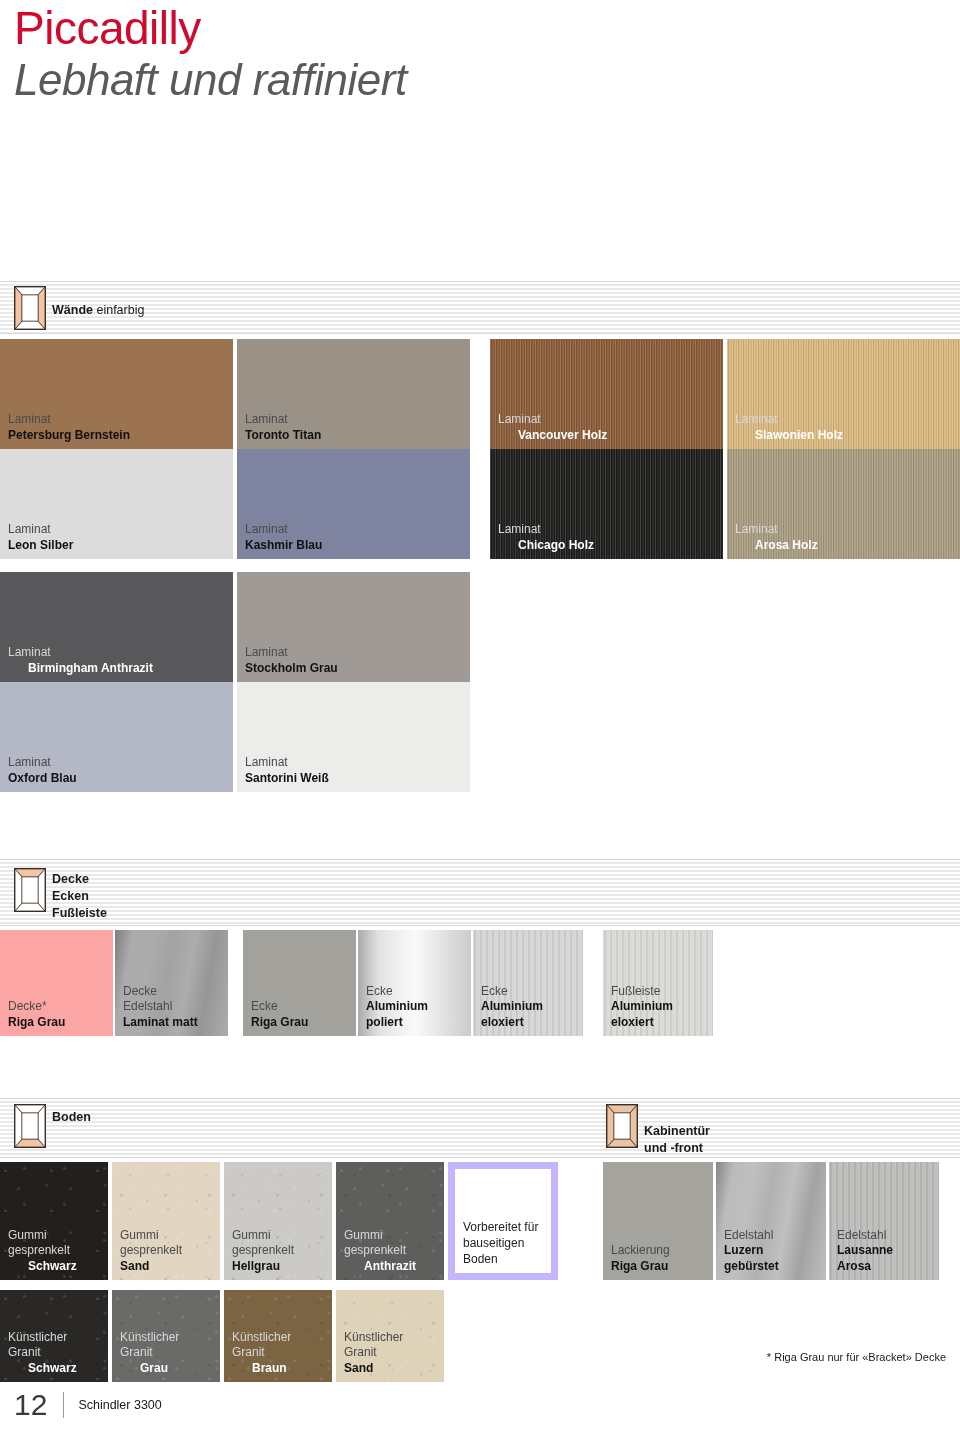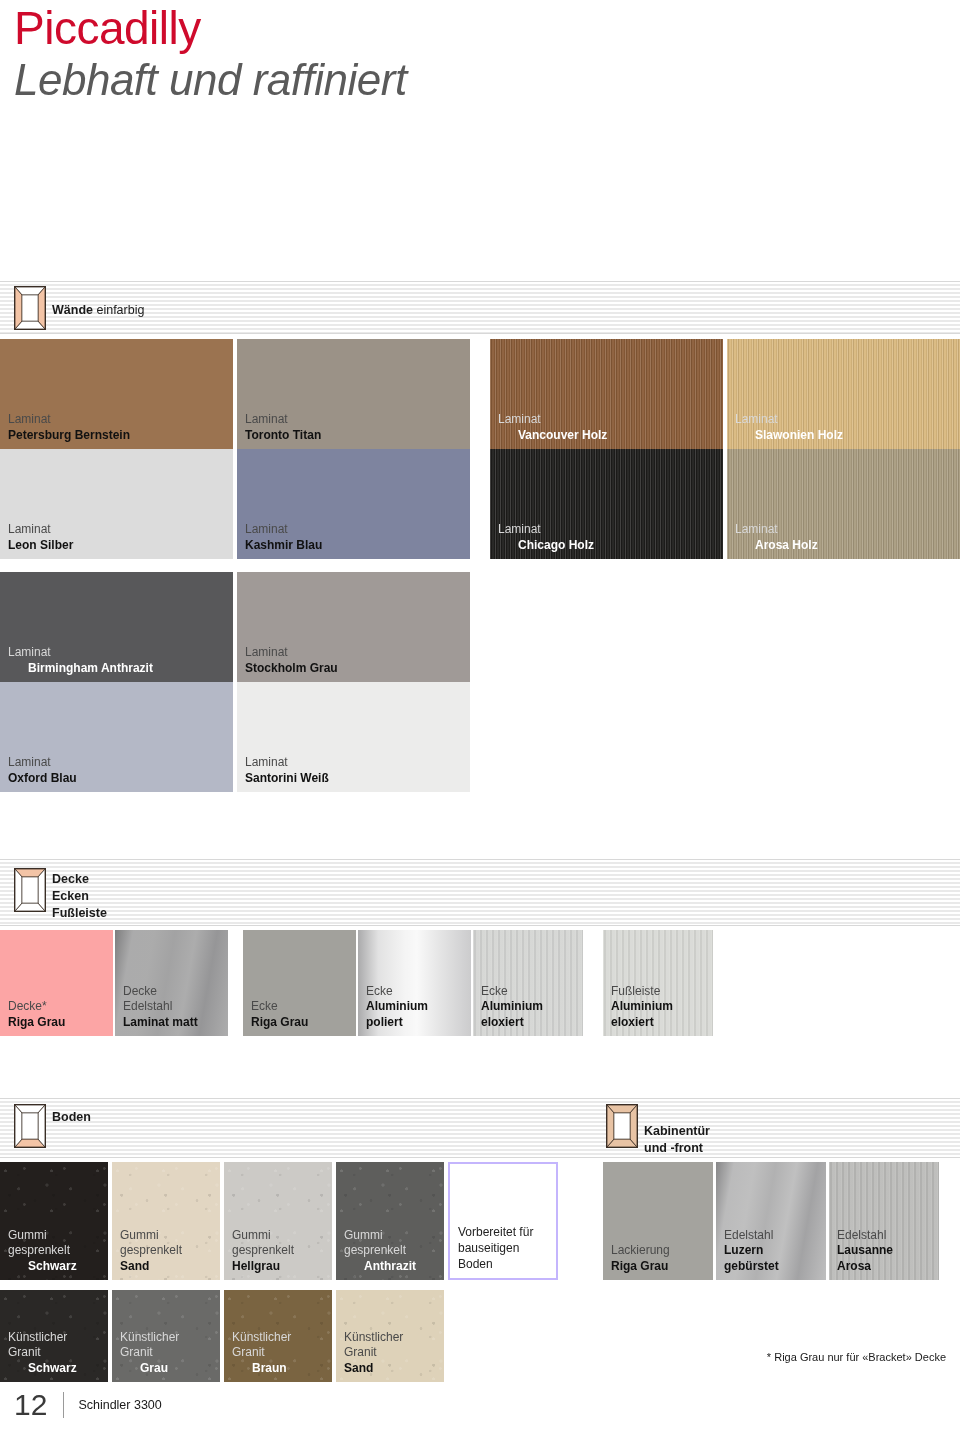--- a/index.html
+++ b/index.html
@@ -55,21 +55,21 @@
   }
   .sw .cap .t1 { display:block; font-size: 12px; font-weight: 400; }
   .sw .cap .t2 { display:block; font-size: 12px; font-weight: 700; }
   .sw .cap .t3 { display:block; font-size: 12px; font-weight: 700; }
   .cap.dark  .t1 { color: #4a4a4a; }
   .cap.dark  .t2, .cap.dark .t3 { color: #111111; }
   .cap.light .t1 { color: #d8d8d8; }
   .cap.light .t2, .cap.light .t3 { color: #ffffff; padding-left: 20px; }
   .cap.plain .t1, .cap.plain .t2, .cap.plain .t3 { color:#222; font-weight:400; }
 
-  .sw.bordered { border: 2px solid #c4b5fd; background:#fff; }
+  .sw.bordered { border: 7px solid #c4b5fd; background:#fff; }
   .sw.bordered .cap { line-height: 16px; }
 
   
   .grain-v {
     position:absolute; inset:0;
     background-image: repeating-linear-gradient(
       to right,
       rgba(255,255,255,0.16) 0px, rgba(255,255,255,0.16) 1px,
       rgba(0,0,0,0.10) 1px, rgba(0,0,0,0.10) 2px,
       rgba(255,255,255,0.05) 2px, rgba(255,255,255,0.05) 4px,

